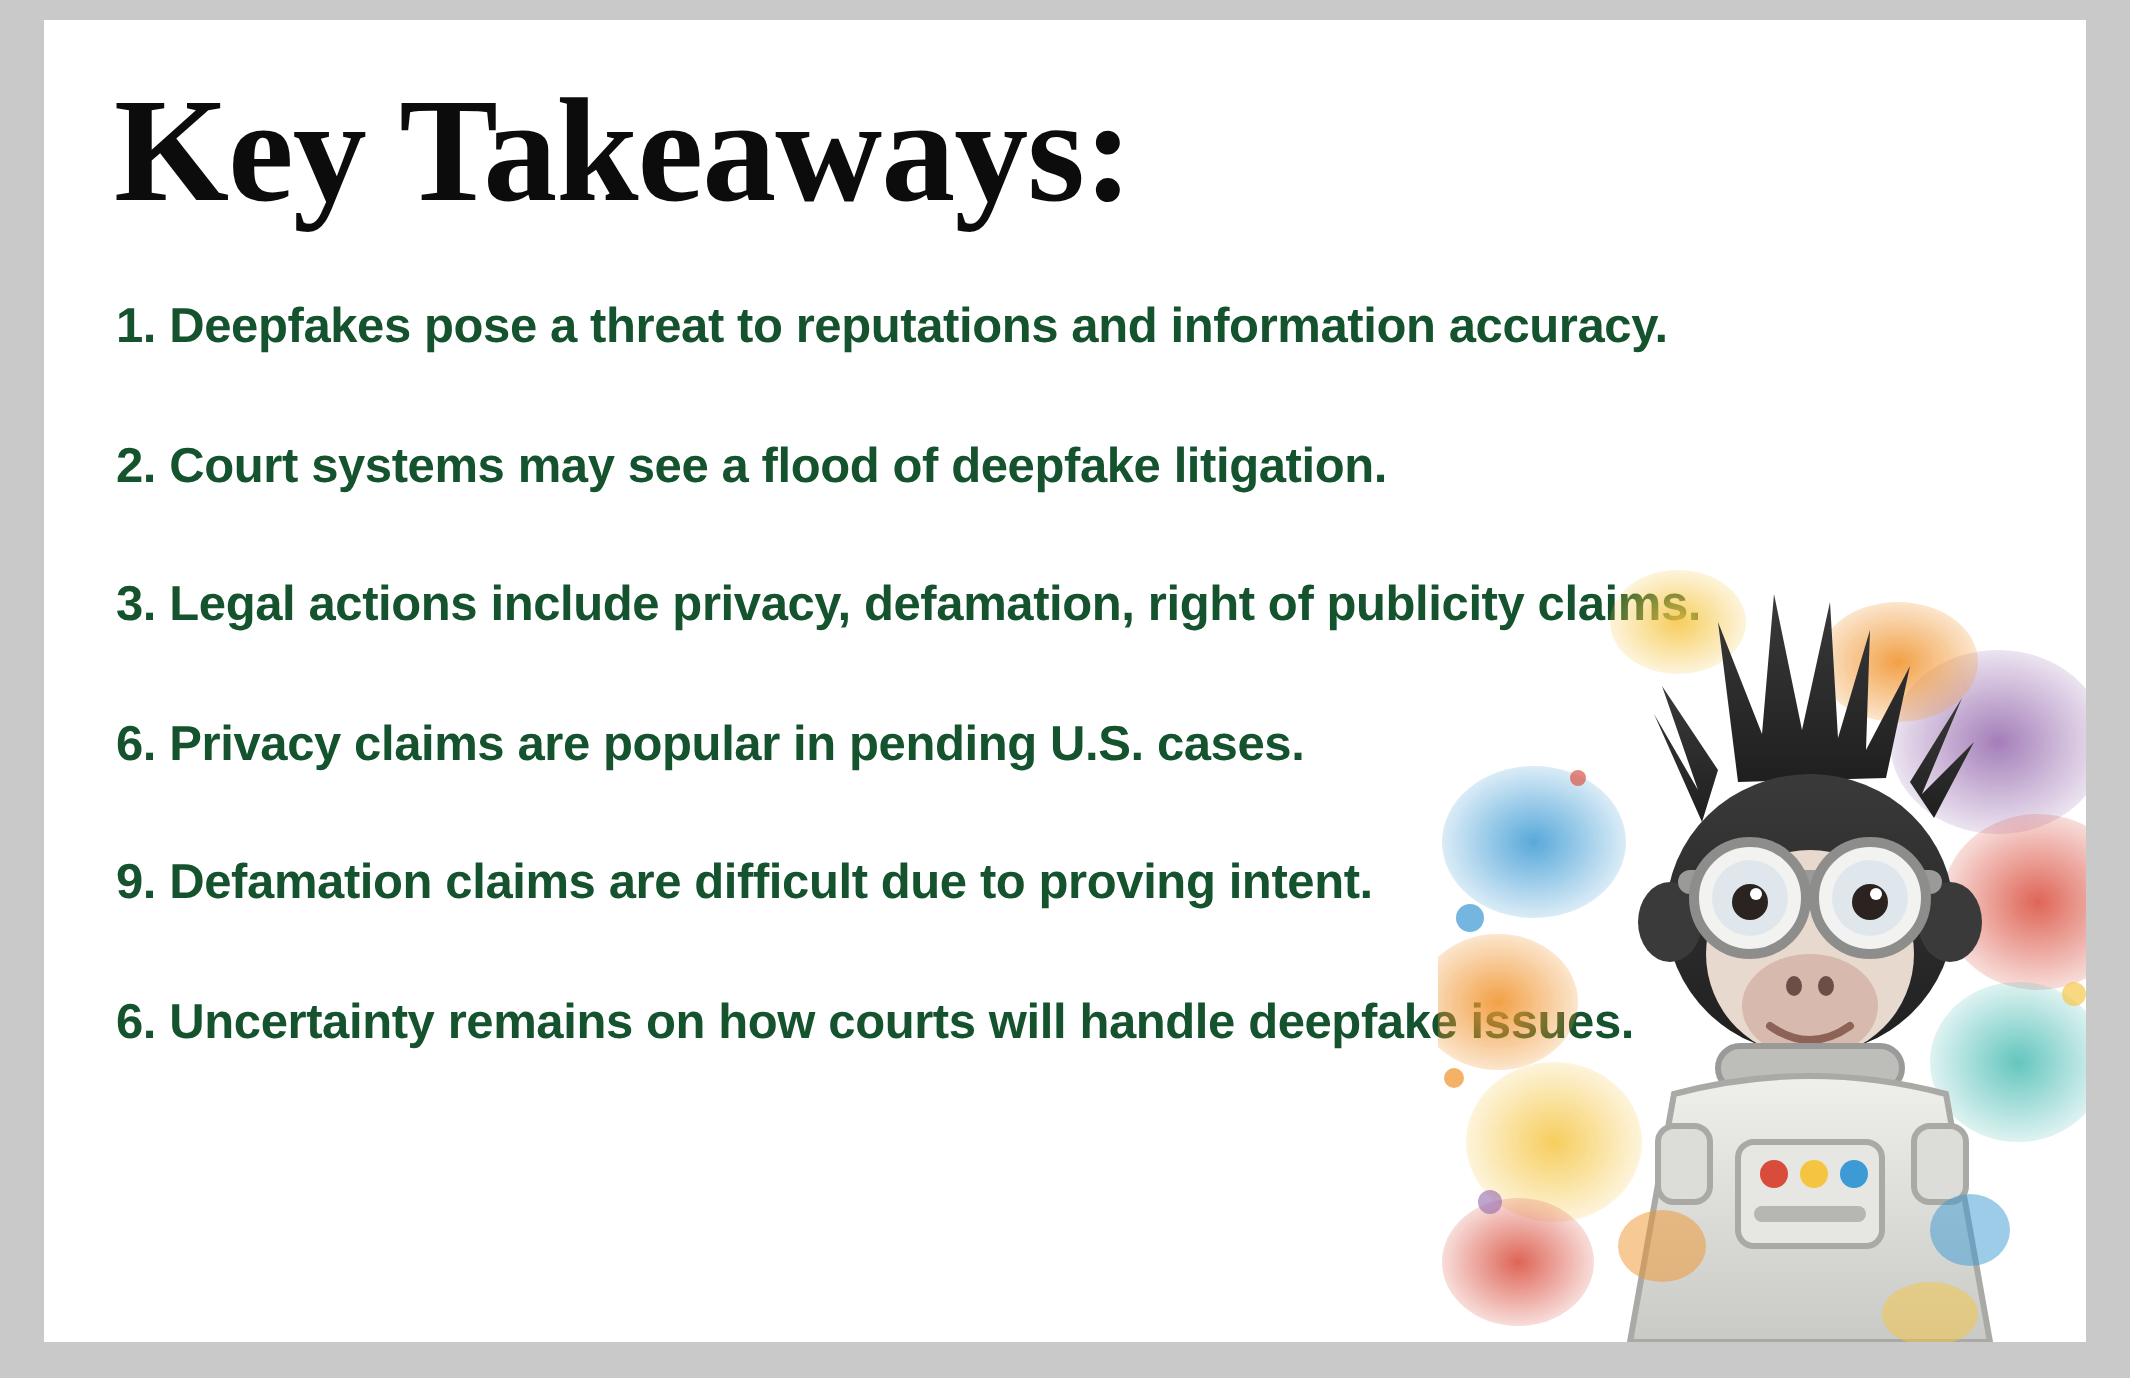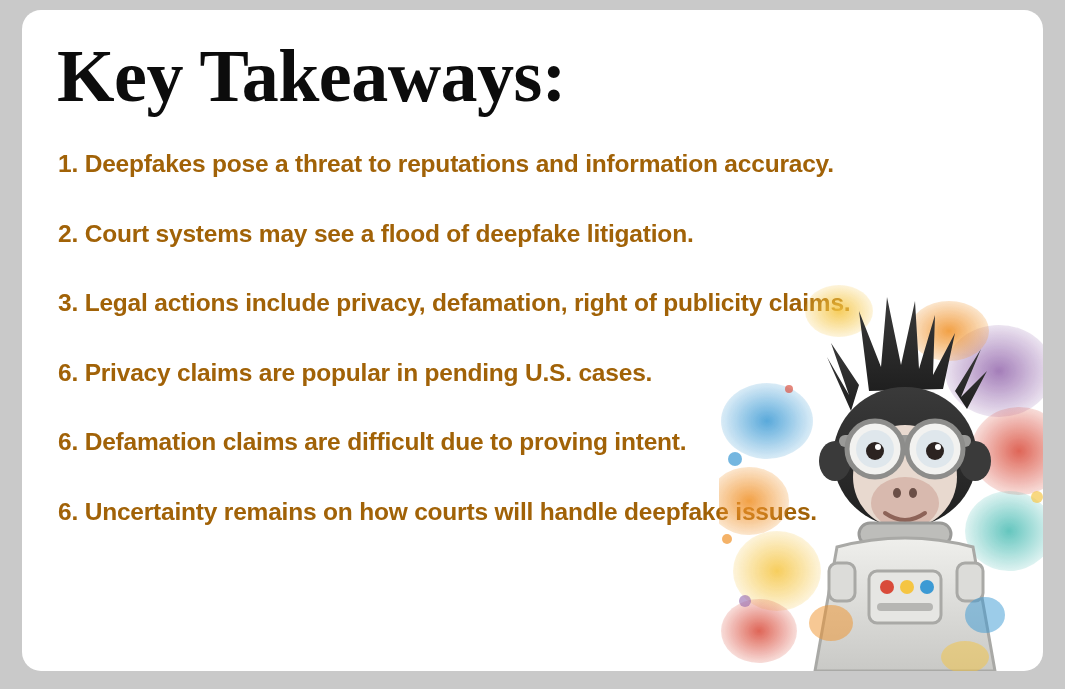--- a/index.html
+++ b/index.html
@@ -23,21 +23,20 @@
 
   .slide {
     position: absolute;
     left: 22px;
     top: 10px;
     width: 1021px;
     height: 661px;
     background: #ffffff;
     overflow: hidden;
     box-shadow: 0 0 0 0 rgba(0,0,0,0);
-    border-radius: 19px;
   }
 
   .title {
     position: absolute;
     left: 35px;
     top: 24px;
     font-family: "Liberation Serif", "DejaVu Serif", serif;
     font-weight: bold;
     font-size: 74px;
     line-height: 84px;
@@ -51,21 +50,21 @@
     left: 36px;
     top: 140px;
     width: 860px;
   }
 
   .takeaway {
     font-family: "Liberation Sans Narrow", "Liberation Sans", sans-serif;
     font-weight: bold;
     font-size: 24.5px;
     line-height: 28px;
-    color: #a16207;
+    color: #14532d;
     letter-spacing: -0.2px;
     margin-bottom: 41.5px;
     white-space: nowrap;
   }
 
   
   .art {
     position: absolute;
     right: -6px;
     bottom: 0;
@@ -82,21 +81,21 @@
 <div class="slide-frame">
   <div class="slide">
 
     <div class="title">Key Takeaways:</div>
 
     <div class="takeaway-list">
       <div class="takeaway">1. Deepfakes pose a threat to reputations and information accuracy.</div>
       <div class="takeaway">2. Court systems may see a flood of deepfake litigation.</div>
       <div class="takeaway">3. Legal actions include privacy, defamation, right of publicity claims.</div>
       <div class="takeaway">6. Privacy claims are popular in pending U.S. cases.</div>
-      <div class="takeaway">6. Defamation claims are difficult due to proving intent.</div>
+      <div class="takeaway">9. Defamation claims are difficult due to proving intent.</div>
       <div class="takeaway">6. Uncertainty remains on how courts will handle deepfake issues.</div>
     </div>
 
     <div class="art">
       <svg width="330" height="400" viewBox="0 0 330 400" xmlns="http://www.w3.org/2000/svg">
         <defs>
           <radialGradient id="splashA" cx="50%" cy="50%" r="50%">
             <stop offset="0%" stop-color="#f0932b" stop-opacity="0.92"></stop>
             <stop offset="100%" stop-color="#f0932b" stop-opacity="0.25"></stop>
           </radialGradient>

